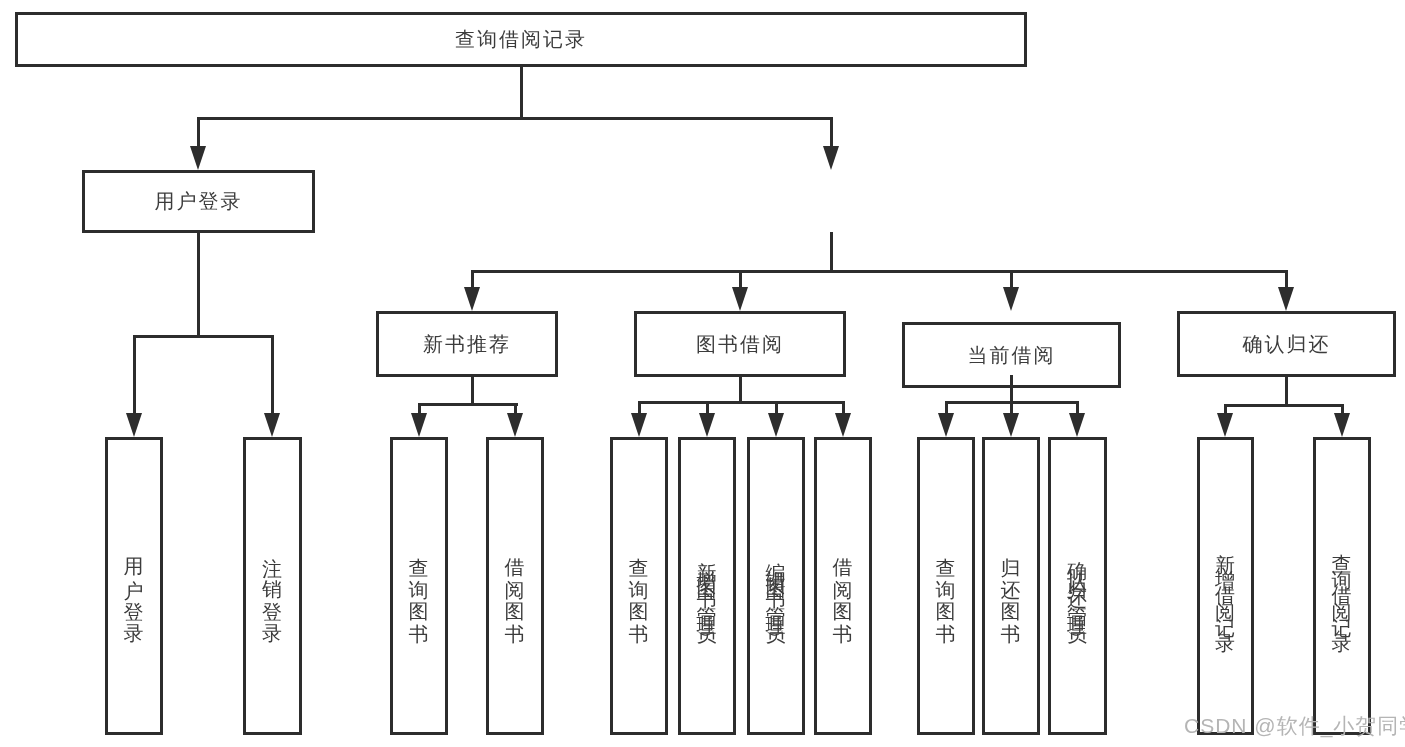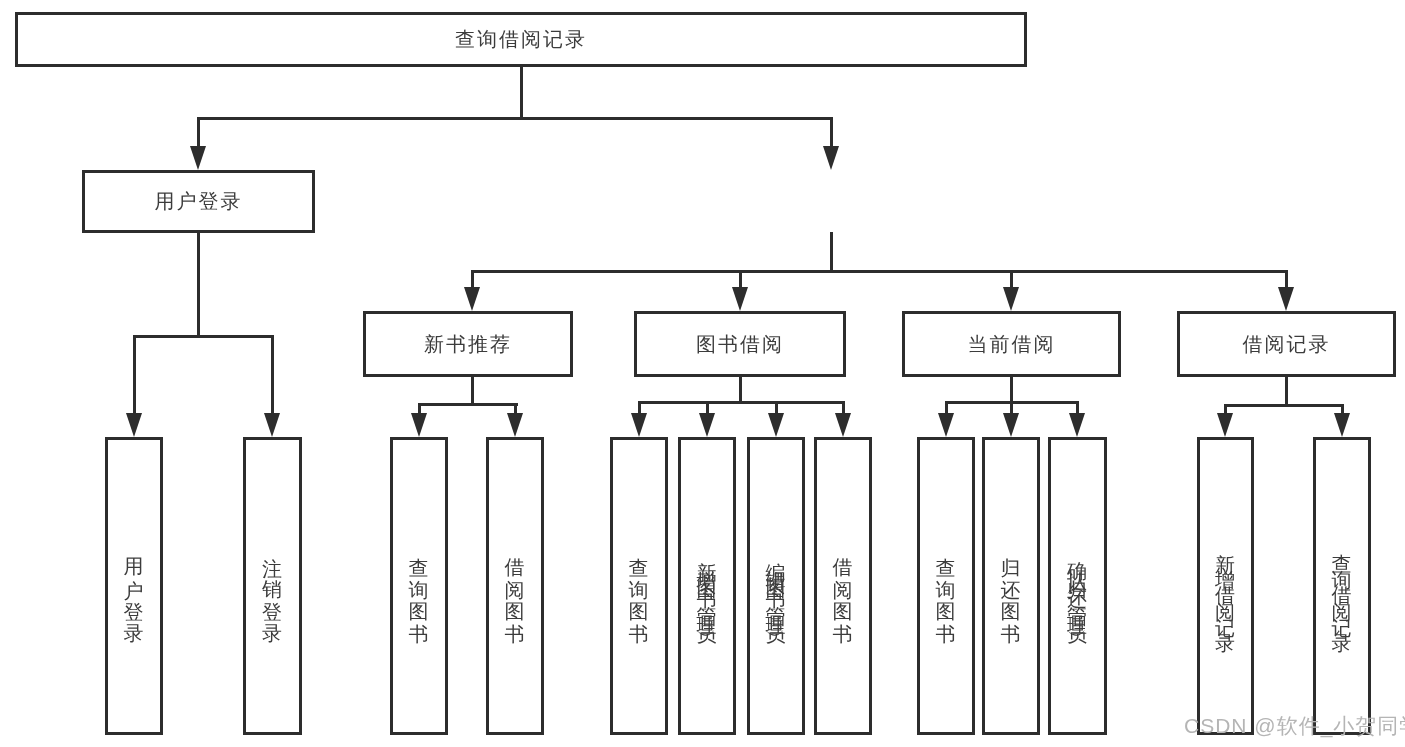--- a/index.html
+++ b/index.html
@@ -67,31 +67,31 @@
   <div class="hl" style="left:471px;top:270px;width:817px;"></div>
   <div class="vl" style="left:471px;top:270px;height:20px;"></div>
   <div class="arr" style="left:464px;top:287px;"></div>
   <div class="vl" style="left:739px;top:270px;height:20px;"></div>
   <div class="arr" style="left:732px;top:287px;"></div>
   <div class="vl" style="left:1010px;top:270px;height:20px;"></div>
   <div class="arr" style="left:1003px;top:287px;"></div>
   <div class="vl" style="left:1285px;top:270px;height:20px;"></div>
   <div class="arr" style="left:1278px;top:287px;"></div>
 
-  <div class="node" style="left:363px;top:311px;width:210px;height:66px;">
+  <div class="node" style="left:376px;top:311px;width:182px;height:66px;">
     <span>新书推荐</span>
   </div>
   <div class="node" style="left:634px;top:311px;width:212px;height:66px;">
     <span>图书借阅</span>
   </div>
-  <div class="node" style="left:902px;top:311px;width:219px;height:66px;">
+  <div class="node" style="left:902px;top:322px;width:219px;height:66px;">
     <span>当前借阅</span>
   </div>
   <div class="node" style="left:1177px;top:311px;width:219px;height:66px;">
-    <span>借阅记录</span>
+    <span>确认归还</span>
   </div>
 
   <div class="vl" style="left:471px;top:375px;height:30px;"></div>
   <div class="hl" style="left:418px;top:403px;width:100px;"></div>
   <div class="vl" style="left:418px;top:403px;height:12px;"></div>
   <div class="arr" style="left:411px;top:413px;"></div>
   <div class="vl" style="left:514px;top:403px;height:12px;"></div>
   <div class="arr" style="left:507px;top:413px;"></div>
 
   <div class="vl" style="left:739px;top:375px;height:28px;"></div>

